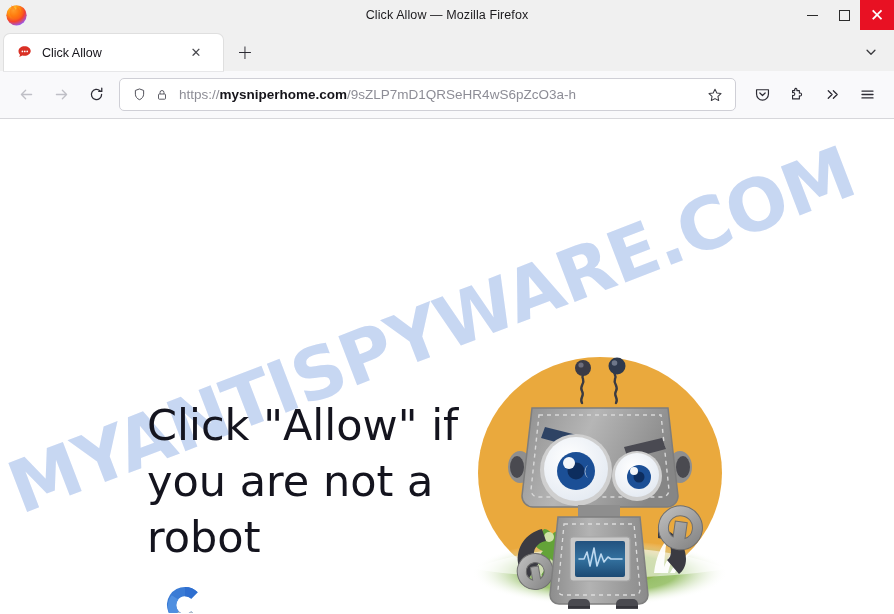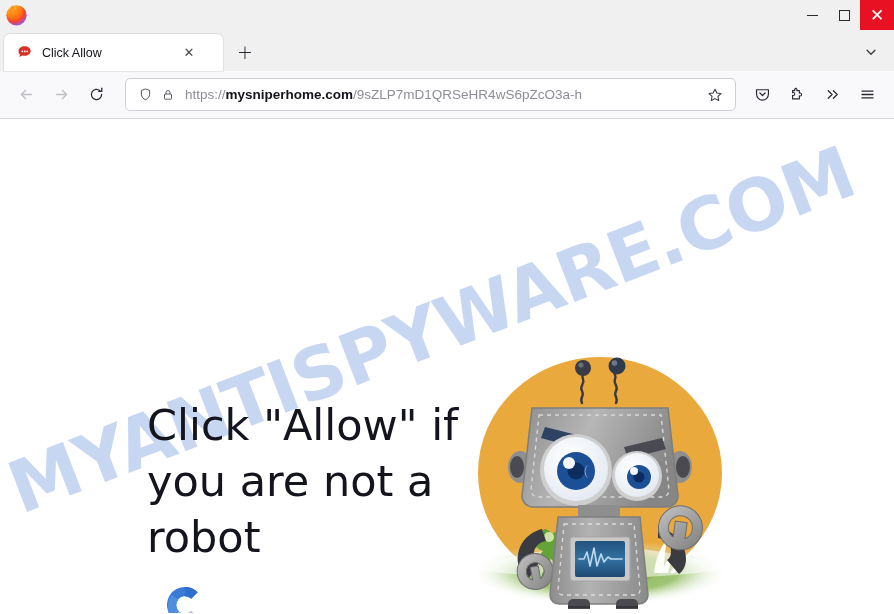--- a/index.html
+++ b/index.html
@@ -57,21 +57,21 @@
     display: flex;
     align-items: flex-end;
     padding-left: 4px;
   }
   .tab {
     position: relative;
     width: 219px; height: 37px;
     background: #ffffff;
     border-radius: 6px 6px 0 0;
     display: flex; align-items: center;
-    padding: 0 24px 0 12px;
+    padding: 0 17px 0 12px;
     box-shadow: 0 0 0 1px rgba(0,0,0,.07);
   }
   .tab-fav {
     width: 17px; height: 17px;
     flex: 0 0 17px;
     margin-right: 9px;
     position: relative;
   }
   .tab-label {
     flex: 1 1 auto;
@@ -117,21 +117,21 @@
     display: flex; align-items: center; justify-content: center;
     border-radius: 4px;
     color: #5b5b66;
   }
   .navbtn.dim { color: #bfbfc6; }
   .navbtn.dark { color: #2b2a33; }
 
   .urlbar {
     flex: 1 1 auto;
     height: 33px;
-    margin: 0 8px 0 10px;
+    margin: 0 8px 0 4px;
     background: #ffffff;
     border: 1px solid #cfcfd6;
     border-radius: 5px;
     display: flex;
     align-items: center;
     padding: 0 7px 0 10px;
     position: relative;
     overflow: hidden;
   }
   .url-ico {
@@ -234,20 +234,21 @@
           <stop offset="0%" stop-color="#ffe04b"></stop>
           <stop offset="35%" stop-color="#ff980e"></stop>
           <stop offset="70%" stop-color="#f5422c"></stop>
           <stop offset="100%" stop-color="#9059ff"></stop>
         </radialGradient>
       </defs>
       <circle cx="16" cy="17" r="13" fill="url(#ffg)"></circle>
       <path d="M16 4c-5 0-9 4-9 9 0 6 5 9 9 9s8-4 8-9c0-2-1-4-2-5 .5 2 0 4-1 5 0-3-2-6-5-7 .5 2 0 3-1 4-1-3-4-5-6-6 1 2 .6 4-.5 5C7 10 9 6 16 4z" fill="#ff6611" opacity=".55"></path>
     </svg>
   </span>
+  <div class="win-title">Click Allow — Mozilla Firefox</div>
   <div class="win-controls">
     <div class="win-btn min">
         <i class="gl-min"></i>
       </div>
     <div class="win-btn max">
         <i class="gl-max"></i>
       </div>
     <div class="win-btn close">
         <span class="gl-close">✕</span>
       </div>

